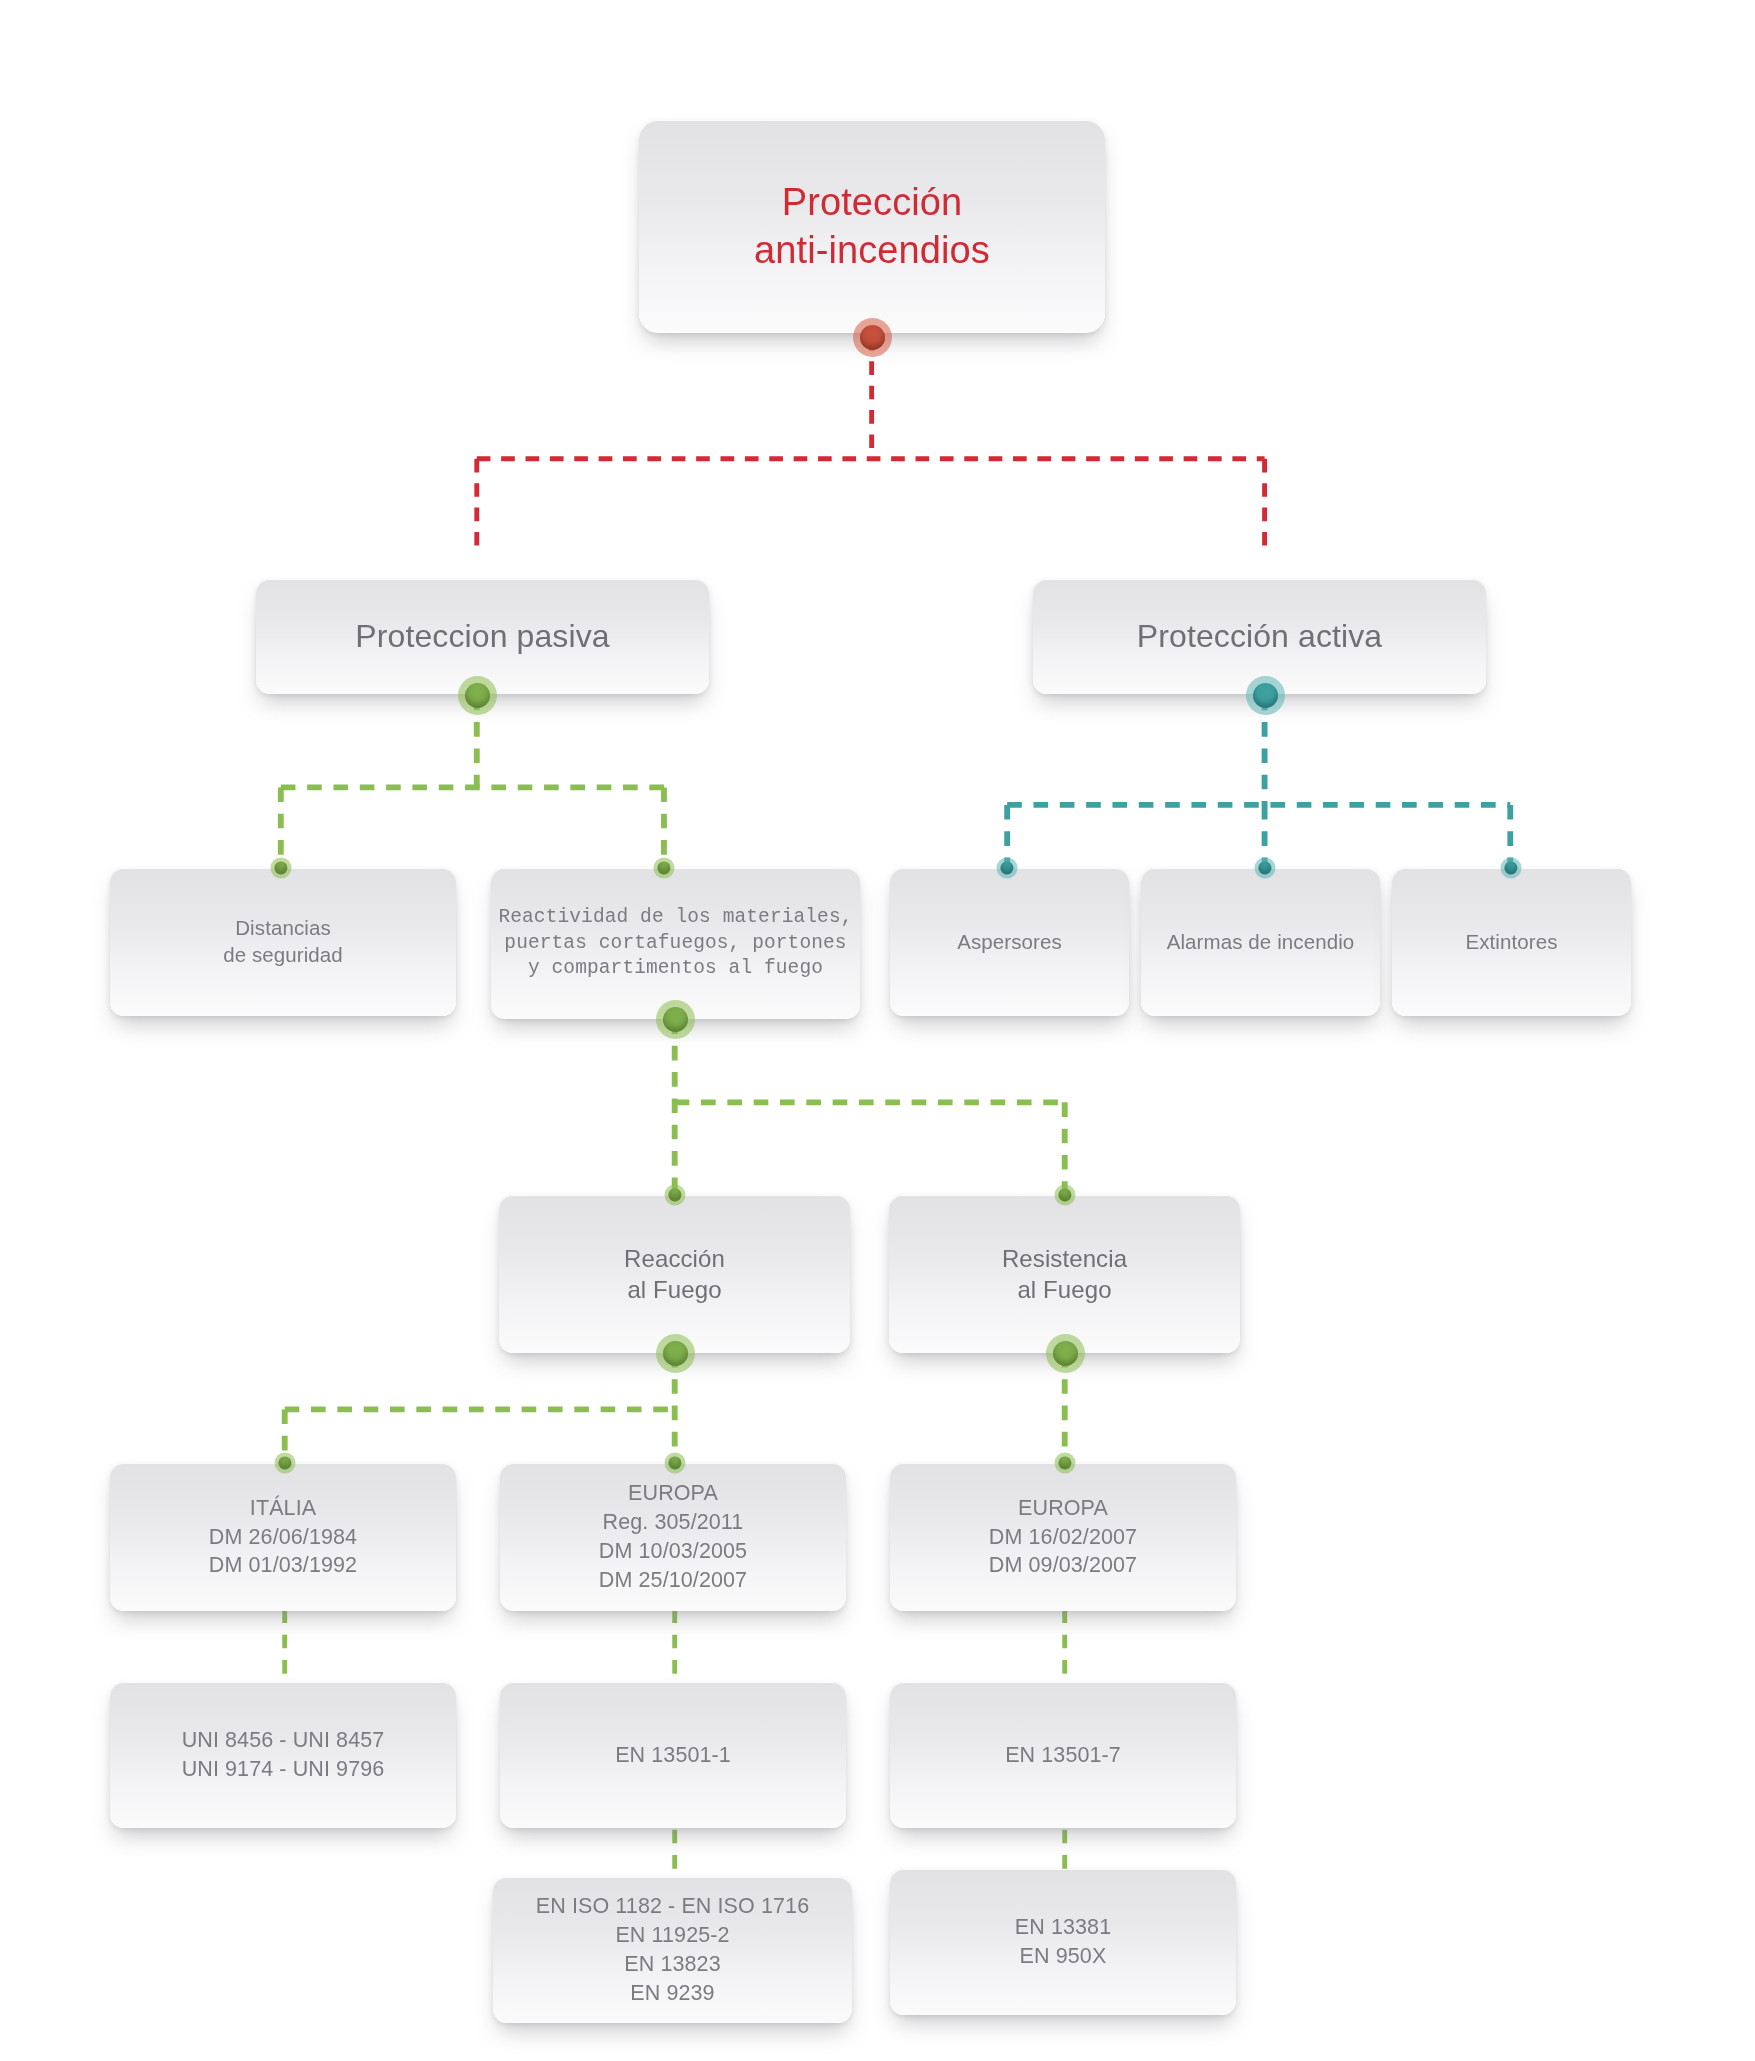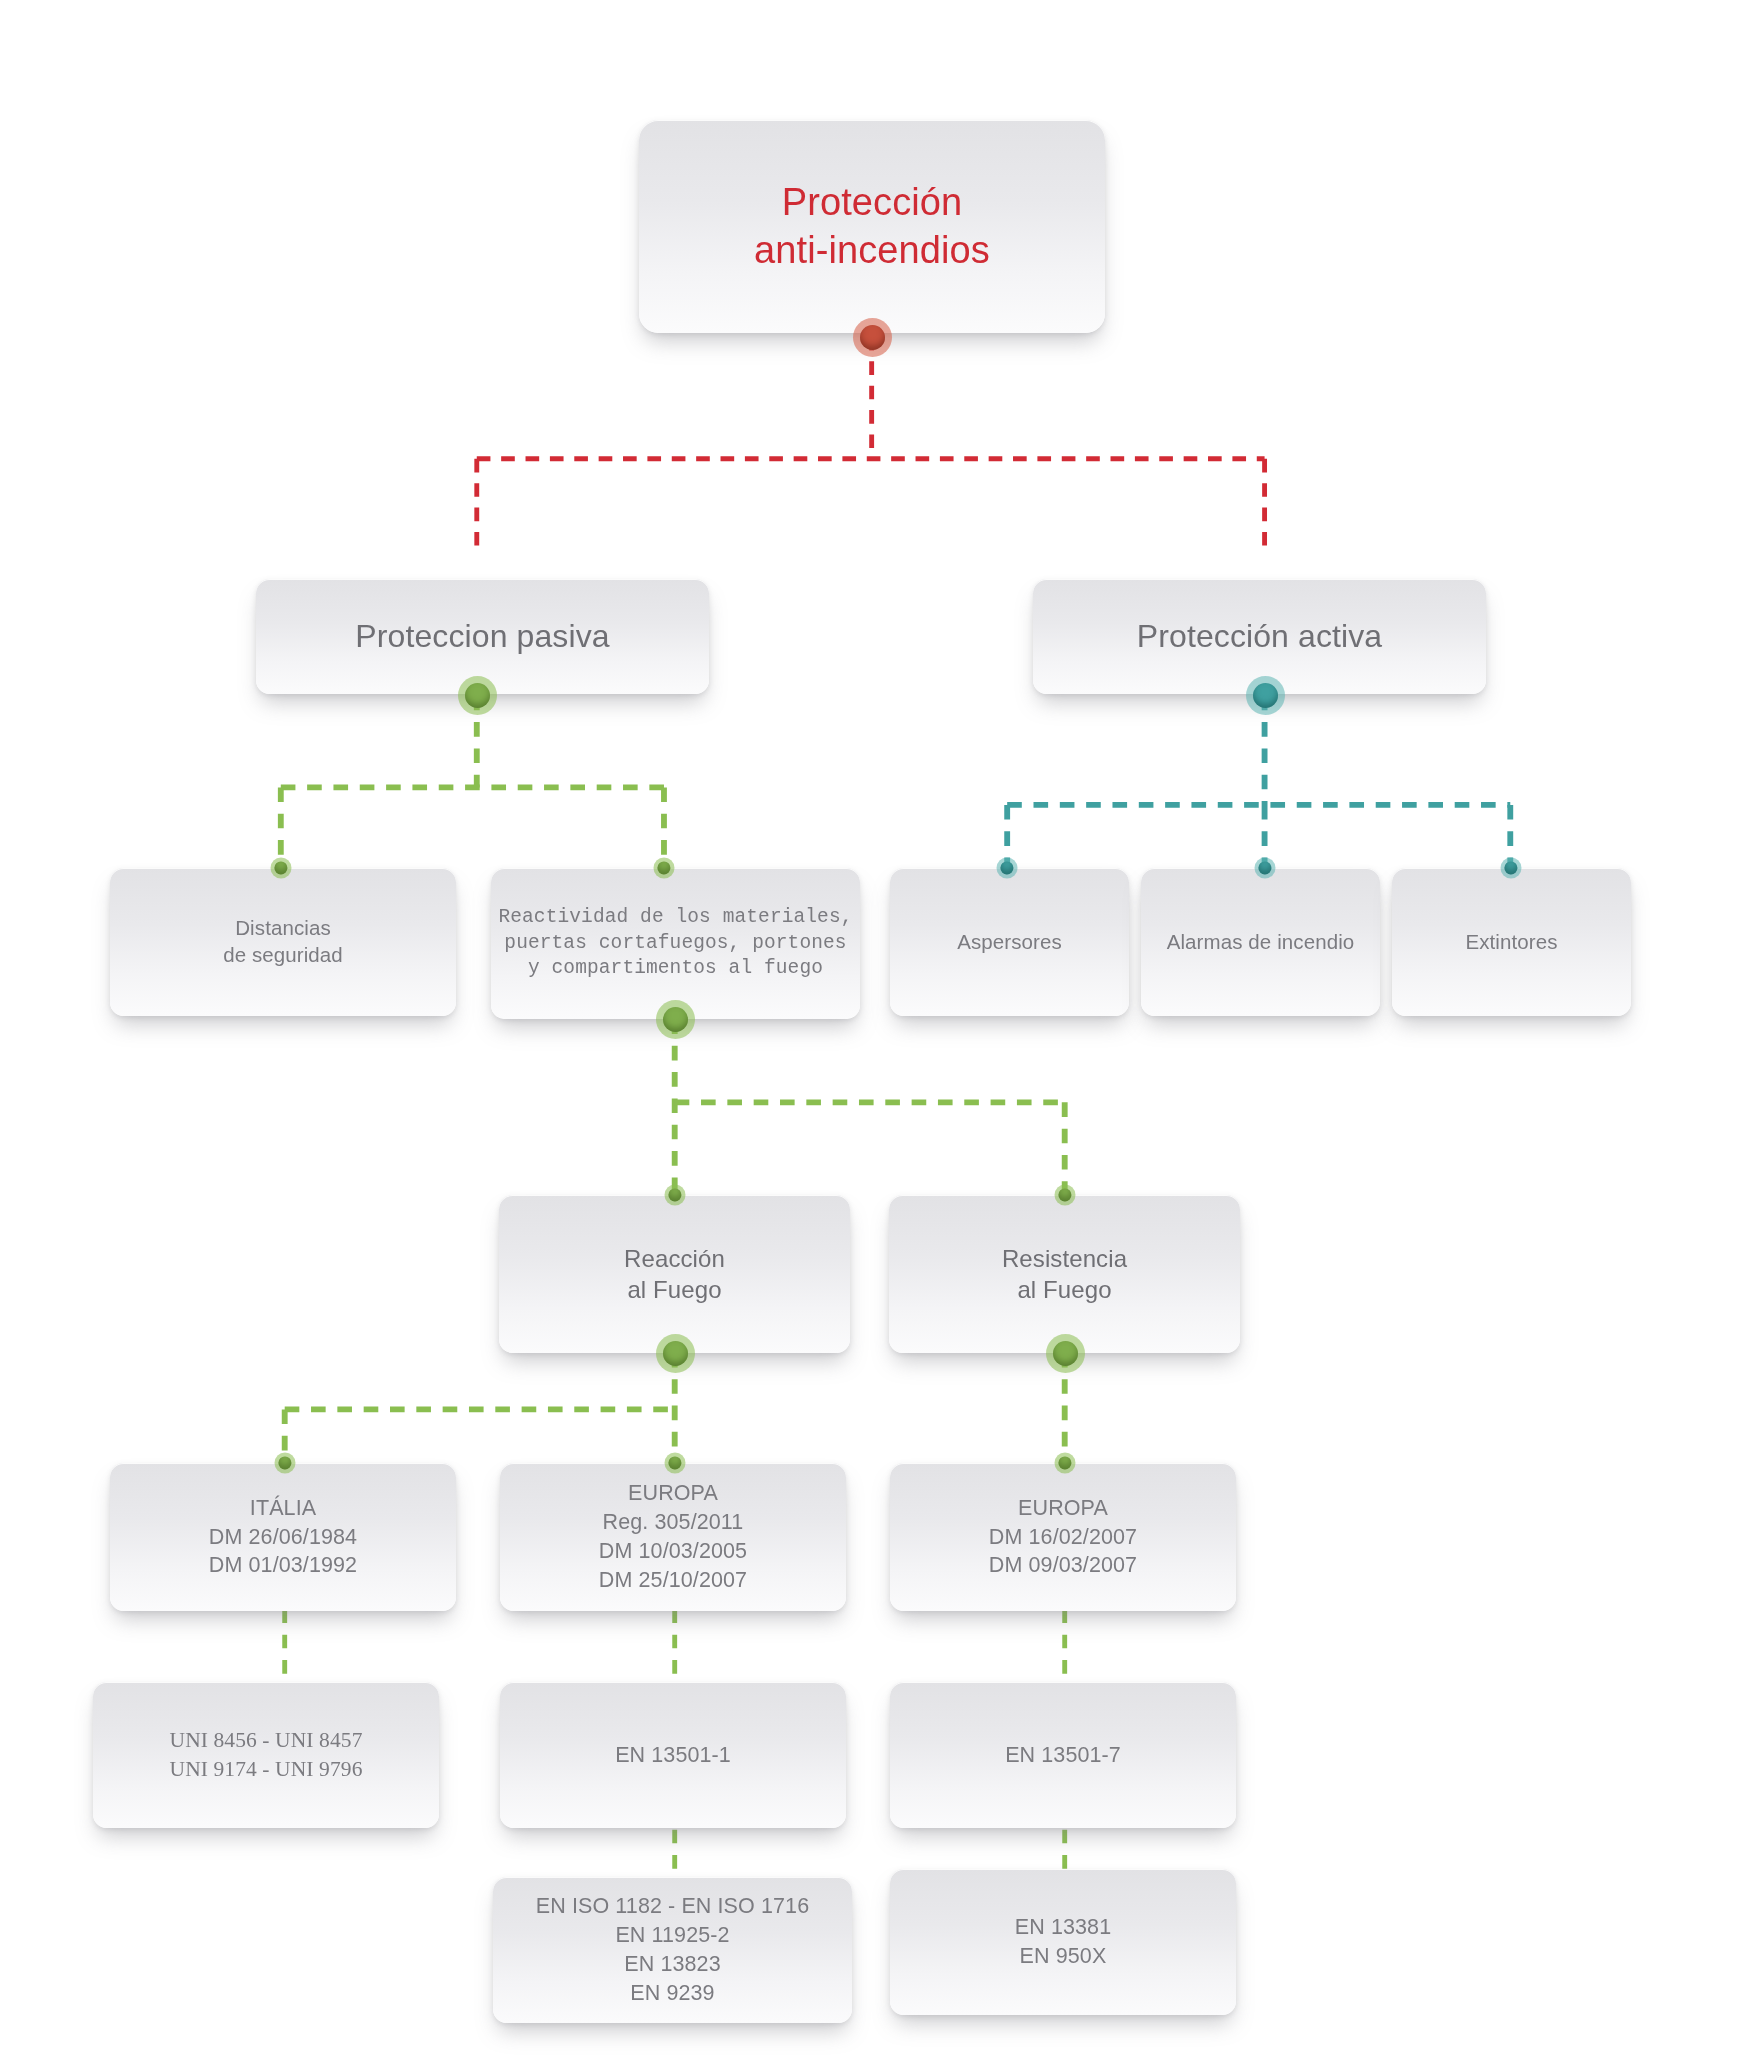--- a/index.html
+++ b/index.html
@@ -279,21 +279,21 @@
   <div class="node norm" style="left:890px; top:1419px; width:346px; height:148px;">
     <span class="label">EUROPA
 DM 16/02/2007
 DM 09/03/2007</span>
   </div>
   <div class="dot small green" style="left:1065px; top:1419px;">
     <span class="halo"></span>
     <span class="core"></span>
   </div>
 
-  <div class="node std" style="left:93px; top:1638px; width:346px; height:146px;font-family:Liberation Serif, serif;">
+  <div class="node std" style="left:110px; top:1638px; width:346px; height:146px;">
     <span class="label">UNI 8456 - UNI 8457
 UNI 9174 - UNI 9796</span>
   </div>
 
   <div class="node std" style="left:500px; top:1638px; width:346px; height:146px;">
     <span class="label">EN 13501-1</span>
   </div>
 
   <div class="node std" style="left:890px; top:1638px; width:346px; height:146px;">
     <span class="label">EN 13501-7</span>

